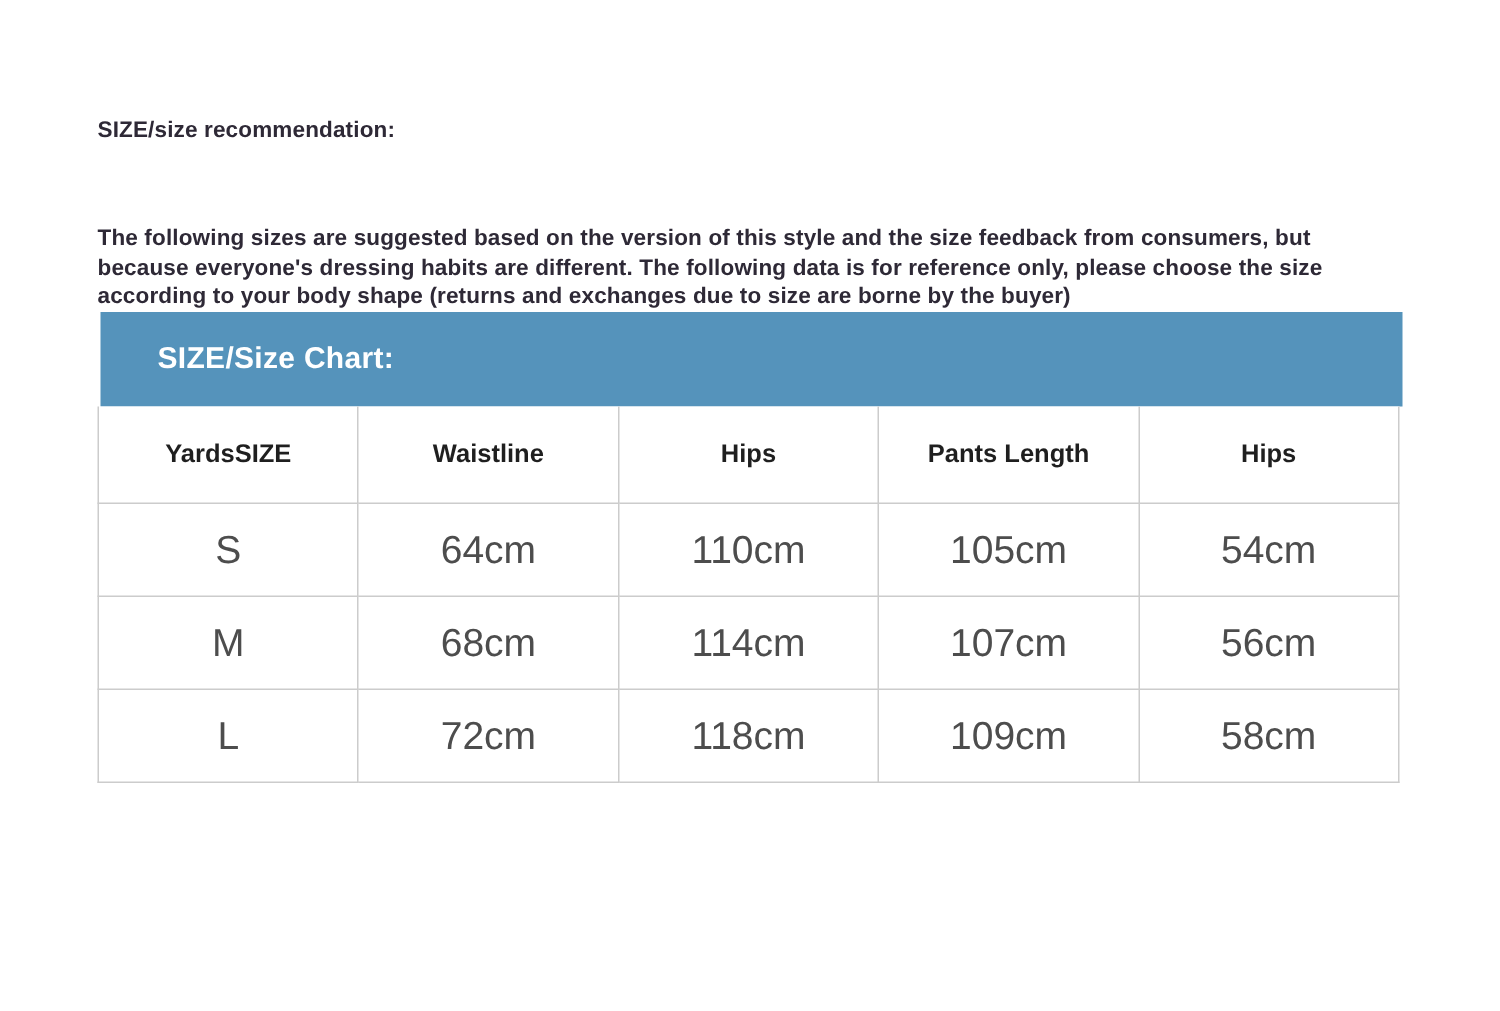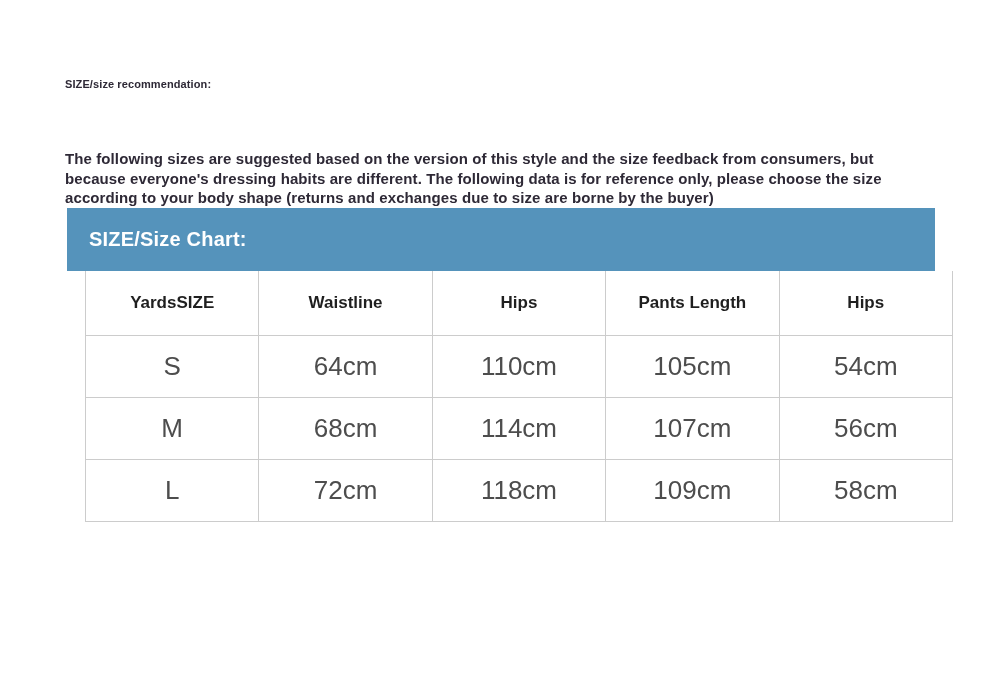--- a/index.html
+++ b/index.html
@@ -14,21 +14,21 @@
   .page {
     position: absolute;
     left: 0; top: 0;
     width: 1000px; height: 674px;
     background: #ffffff;
   }
   .reco-heading {
     position: absolute;
     left: 65px;
     top: 78px;
-    font-size: 11px;
+    font-size: 15px;
     font-weight: bold;
     color: #2e2936;
     letter-spacing: 0.1px;
   }
   .reco-body {
     position: absolute;
     left: 65px;
     top: 121px;
     width: 869px;
     font-size: 15px;
@@ -40,31 +40,31 @@
   }
   .chart-title-bar {
     position: absolute;
     left: 67px;
     top: 208px;
     width: 868px;
     height: 63px;
     background: #5593bb;
     display: flex;
     align-items: center;
-    padding-left: 22px;
+    padding-left: 38px;
   }
   .chart-title {
     color: #ffffff;
     font-size: 20px;
     font-weight: bold;
     letter-spacing: 0.2px;
   }
   .size-table {
     position: absolute;
-    left: 85px;
+    left: 65px;
     top: 271px;
     width: 868px;
     border-collapse: collapse;
     table-layout: fixed;
     background: #ffffff;
   }
   .size-table th, .size-table td {
     border: 1px solid #cccccc;
     text-align: center;
     vertical-align: middle;

